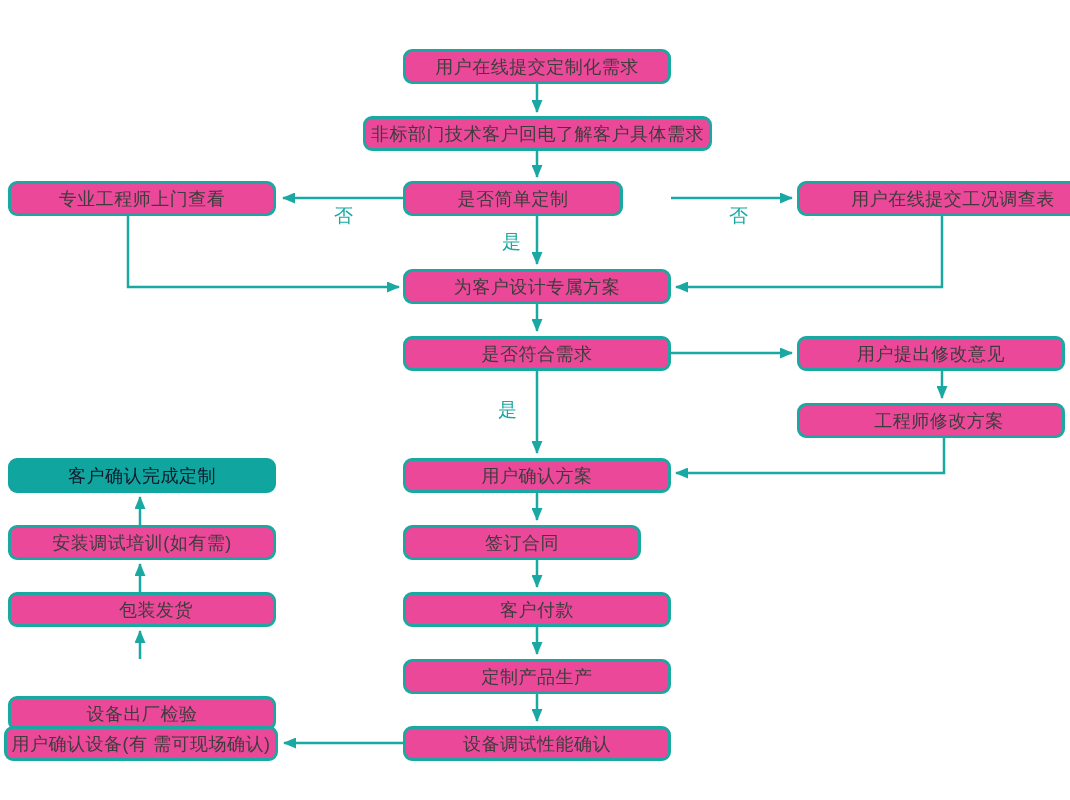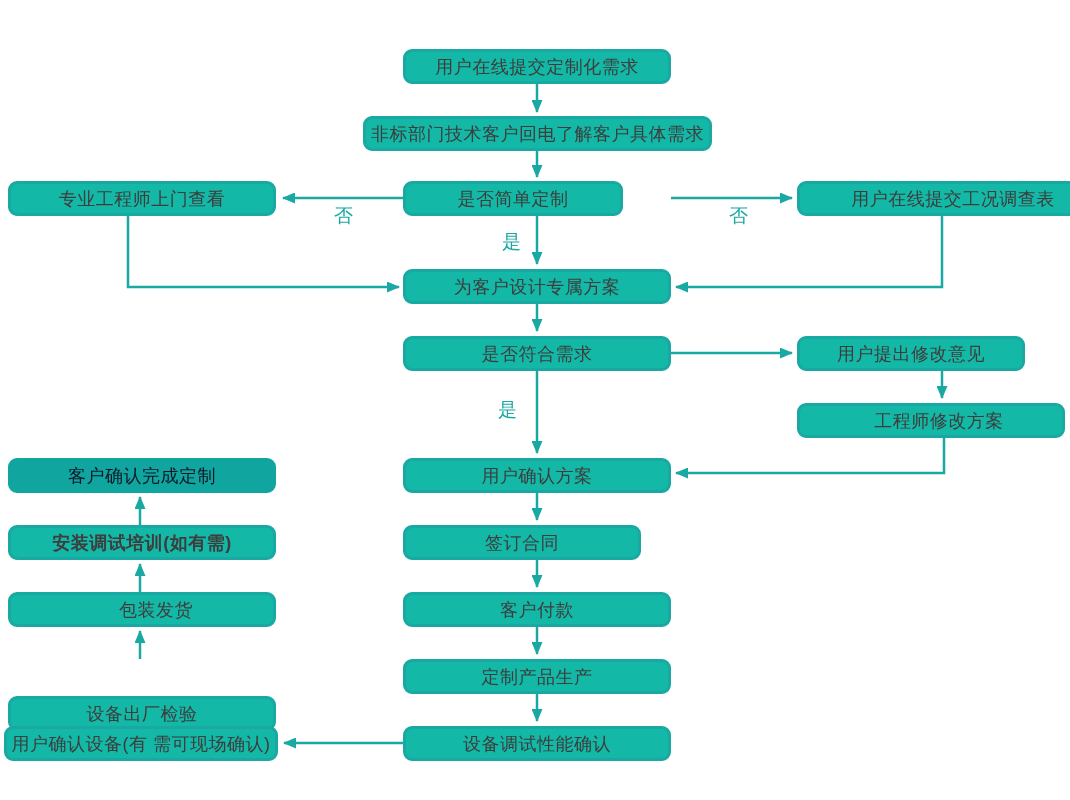--- a/index.html
+++ b/index.html
@@ -20,21 +20,21 @@
     left: 0;
     top: 0;
     pointer-events: none;
   }
   .node {
     position: absolute;
     height: 35px;
     box-sizing: border-box;
     border: 3px solid #1aa9a2;
     border-radius: 9px;
-    background: #14b8a6;
+    background: #ec4899;
     color: #3d3d3d;
     font-size: 18px;
     line-height: 1;
     display: flex;
     align-items: center;
     justify-content: center;
     white-space: nowrap;
     letter-spacing: 0.5px;
   }
   .node.filled {
@@ -95,26 +95,26 @@
     </g>
   </svg>
 
   <div class="node" style="left:403px; top:49px;  width:268px;">用户在线提交定制化需求</div>
   <div class="node" style="left:363px; top:116px; width:349px;">非标部门技术客户回电了解客户具体需求</div>
   <div class="node" style="left:8px;   top:181px; width:268px;">专业工程师上门查看</div>
   <div class="node" style="left:403px; top:181px; width:220px;">是否简单定制</div>
   <div class="node" style="left:797px; top:181px; width:312px;">用户在线提交工况调查表</div>
   <div class="node" style="left:403px; top:269px; width:268px;">为客户设计专属方案</div>
   <div class="node" style="left:403px; top:336px; width:268px;">是否符合需求</div>
-  <div class="node" style="left:797px; top:336px; width:228px;">用户提出修改意见</div>
+  <div class="node" style="left:797px; top:336px; width:268px;">用户提出修改意见</div>
   <div class="node" style="left:797px; top:403px; width:268px;padding-left:16px;">工程师修改方案</div>
   <div class="node" style="left:403px; top:458px; width:268px;">用户确认方案</div>
   <div class="node filled" style="left:8px; top:458px; width:268px;">客户确认完成定制</div>
   <div class="node" style="left:403px; top:525px; width:238px;">签订合同</div>
-  <div class="node" style="left:8px;   top:525px; width:268px;font-weight:bold;">安装调试培训(如有需)</div>
+  <div class="node" style="left:8px;   top:525px; width:268px;">安装调试培训(如有需)</div>
   <div class="node" style="left:403px; top:592px; width:268px;">客户付款</div>
   <div class="node" style="left:8px;   top:592px; width:268px;padding-left:28px;">包装发货</div>
   <div class="node" style="left:403px; top:659px; width:268px;">定制产品生产</div>
   <div class="node" style="left:8px;   top:659px; width:268px;margin-top:37px;">设备出厂检验</div>
   <div class="node" style="left:403px; top:726px; width:268px;">设备调试性能确认</div>
   <div class="node" style="left:4px;   top:726px; width:274px;">用户确认设备(有 需可现场确认)</div>
 
   <span class="edge-label" style="left:334px; top:206px;">否</span>
   <span class="edge-label" style="left:729px; top:206px;">否</span>
   <span class="edge-label" style="left:502px; top:232px;">是</span>

